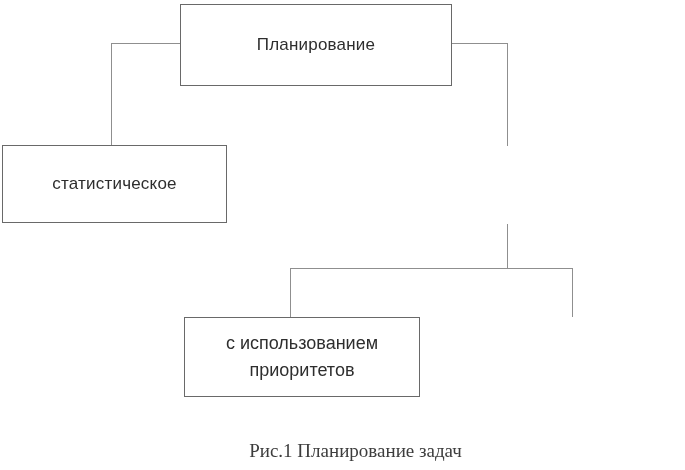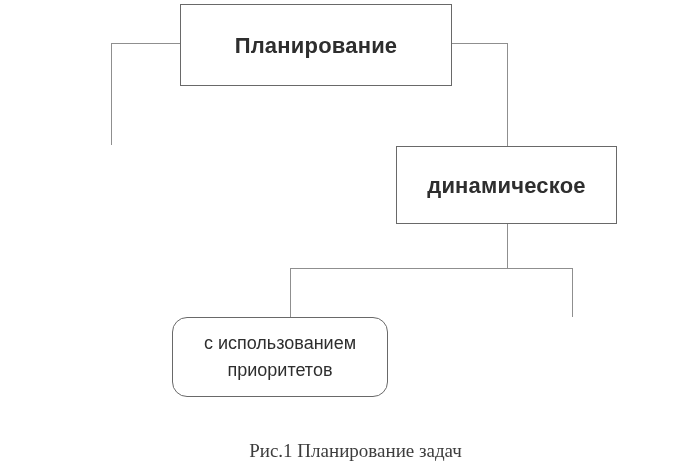--- a/index.html
+++ b/index.html
@@ -20,27 +20,27 @@
     box-sizing: border-box;
     border: 1px solid #696969;
     background: #ffffff;
     display: flex;
     align-items: center;
     justify-content: center;
     text-align: center;
     color: #2e2e2e;
     line-height: 1.5;
   }
-  .node-big   { font-size: 22px; letter-spacing: 0.2px; font-weight: bold; }
+  .node-big   { font-size: 17px; letter-spacing: 0.2px; }
   .node-small { font-size: 18px; padding: 0 14px; }
 
   #node-root       { left: 180px; top: 4px;   width: 272px; height: 82px; }
   #node-static     { left: 2px;   top: 145px; width: 225px; height: 78px; }
   #node-dynamic    { left: 396px; top: 146px; width: 221px; height: 78px; }
-  #node-priorities { left: 172px; top: 317px; width: 216px; height: 80px; border-radius: 15px; }
+  #node-priorities { left: 184px; top: 317px; width: 236px; height: 80px; }
   #node-quanta     { left: 462px; top: 317px; width: 221px; height: 78px; }
 
   .line {
     position: absolute;
     background: #8f8f8f;
   }
   .caption {
     position: absolute;
     left: 13px;
     top: 440px;
@@ -62,21 +62,21 @@
   <div class="line" style="left:452px; top:43px; width:56px; height:1px;"></div>
   <div class="line" style="left:507px; top:43px; width:1px; height:103px;"></div>
 
   <div class="line" style="left:507px; top:224px; width:1px; height:44px;"></div>
   <div class="line" style="left:290px; top:268px; width:283px; height:1px;"></div>
   <div class="line" style="left:290px; top:268px; width:1px; height:49px;"></div>
   <div class="line" style="left:572px; top:268px; width:1px; height:49px;"></div>
 
   <div class="node node-big" id="node-root">Планирование</div>
 
+  <div class="node node-big" id="node-static">статистическое</div>
 
-  <div class="node node-big" id="node-dynamic">динамическое</div>
 
   <div class="node node-small" id="node-priorities">с использованием приоритетов</div>
 
 
   <div class="caption">Рис.1 Планирование задач</div>
 
 </div>
 
 </body></html>

